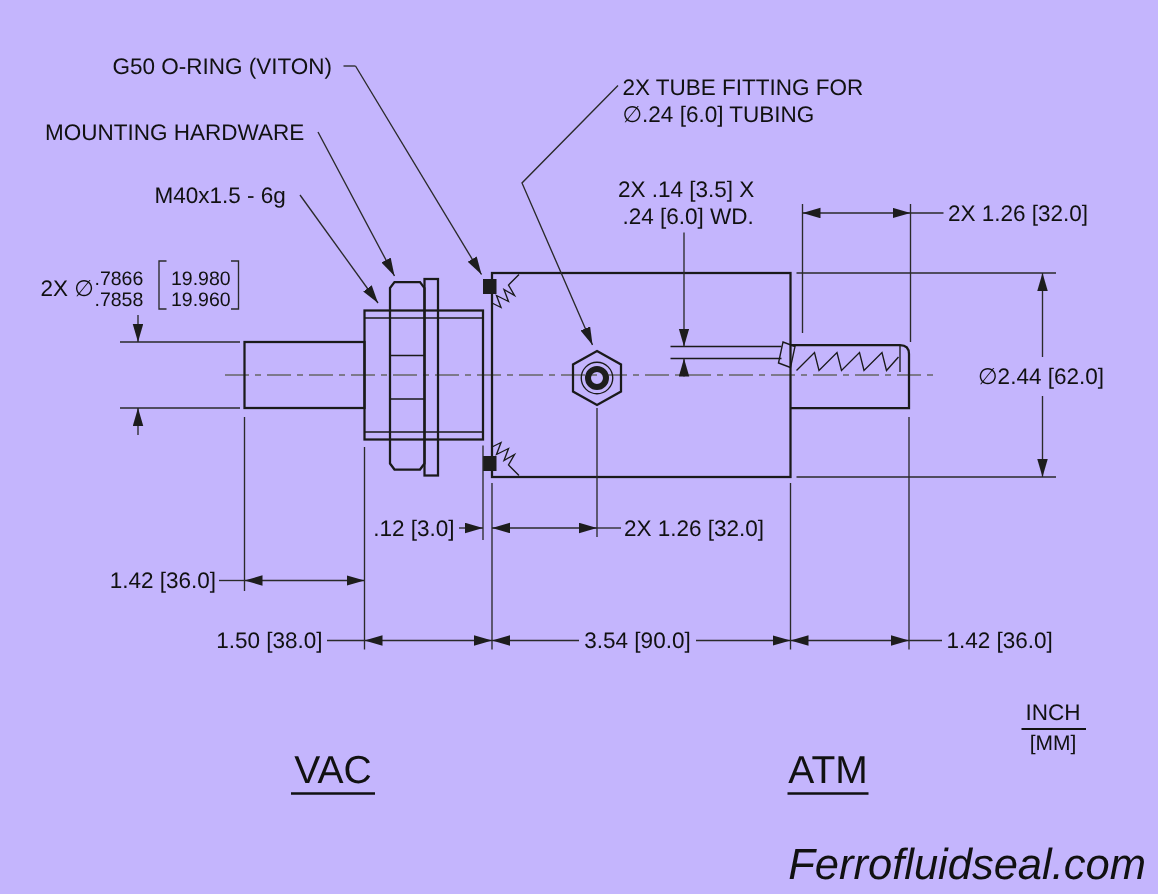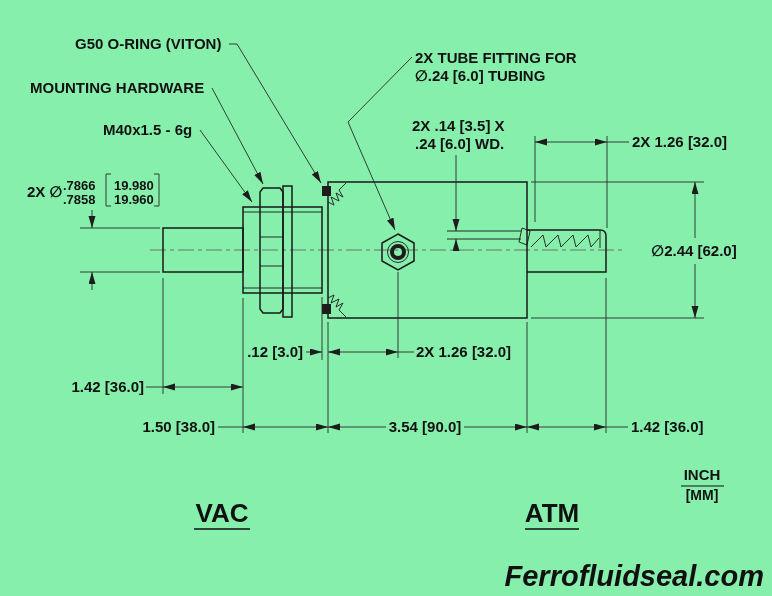--- a/index.html
+++ b/index.html
@@ -1,22 +1,21 @@
 <!DOCTYPE html>
 <html><head>
 <meta charset="utf-8">
 <style>
   html,body{margin:0;padding:0;background:#fff;}
   .page{
     position:relative;
     width:772px;height:596px;
-    background:#86efac;
+    background:#c4b5fd;
     font-family:"Liberation Sans","DejaVu Sans",sans-serif;
     overflow:hidden;
-    font-weight:bold;
   }
   svg{display:block;}
   text{fill:#111;font-family:"Liberation Sans","DejaVu Sans",sans-serif;}
   .lbl{font-size:15px;}
   .tol{font-size:13px;}
   .zone{font-size:26px;}
   .units{font-size:15px;}
   .units2{font-size:14px;}
   .wm{font-size:29px;font-style:italic;}
   .obj{stroke:#1a1a1a;stroke-width:1.5;fill:none;stroke-linejoin:miter;}

